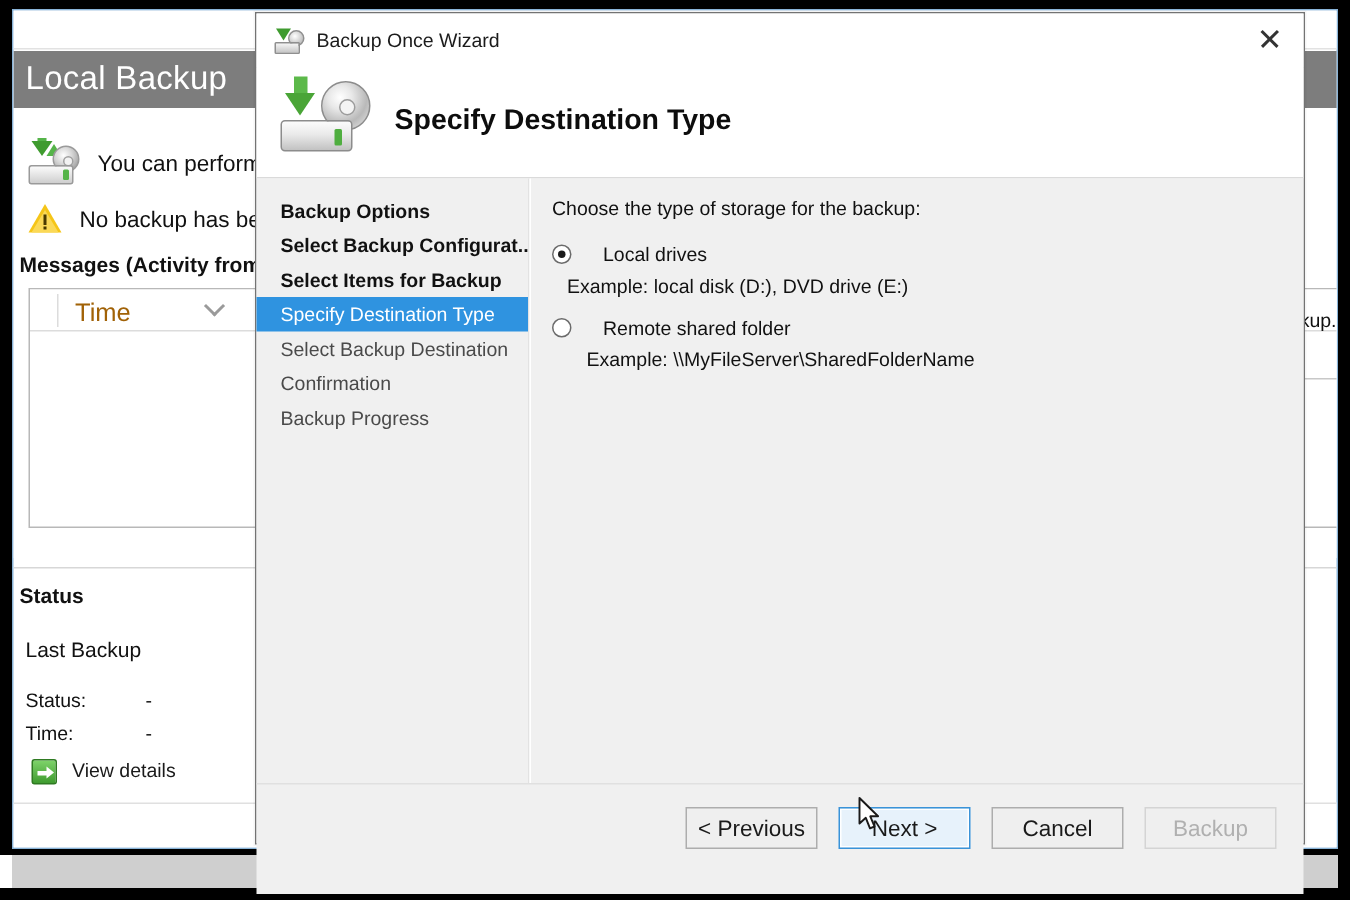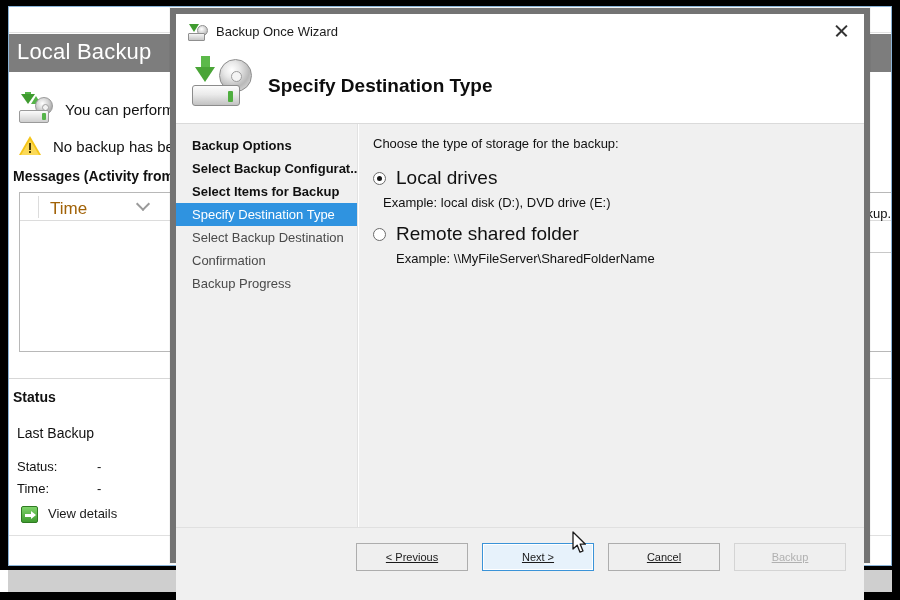--- a/index.html
+++ b/index.html
@@ -253,21 +253,21 @@
     width: 10px; height: 22px;
     background: #ffffff;
   }
 
   
   #wizard {
     position: absolute;
     left: 170px; top: 8px;
     width: 700px; height: 555px;
     background: #ffffff;
-    border: 6px solid #737373;
+    border: 1px solid #737373;
     box-shadow: 0 0 0 1px rgba(0,0,0,0.04);
   }
   #wiz-titlebar {
     position: relative;
     height: 36px;
     background: #ffffff;
   }
   #wiz-title-icon {
     position: absolute; left: 12px; top: 10px;
     width: 20px; height: 17px;
@@ -416,51 +416,50 @@
     flex: 0 0 auto;
   }
   .radio.checked::after {
     content: ""; position: absolute;
     left: 3px; top: 3px;
     width: 5px; height: 5px;
     border-radius: 50%;
     background: #1a1a1a;
   }
   .radio-label {
-    margin-left: 10px;
-    font-size: 19px; color: #111;
+    margin-left: 21px;
+    font-size: 13px; color: #111;
   }
   .radio-example {
     margin-left: 10px; margin-top: 6px;
     font-size: 13px; color: #111;
   }
   .radio-example.indent2 { margin-left: 23px; }
 
   #wiz-footer {
     position: relative;
     height: 74px;
     background: #f0f0f0;
     border-top: 1px solid #e0e0e0;
   }
   #wiz-footer-inner {
     position: absolute;
     right: 18px; top: 15px;
     display: flex; gap: 14px;
   }
   .wbtn {
-    width: 112px; height: 28px;
-    font-size: 11px;
+    width: 88px; height: 28px;
+    font-size: 15px;
     font-family: "Liberation Sans", sans-serif;
     background: #efefef;
     border: 1px solid #adadad;
     color: #1a1a1a;
     display: flex; align-items: center; justify-content: center;
     cursor: pointer;
     user-select: none;
-    text-decoration: underline;
   }
   .wbtn.focused {
     background: #e7f2fb;
     border: 1px solid #3a93d8;
     box-shadow: inset 0 0 0 1px #ffffff;
   }
   .wbtn.disabled {
     color: #b0b0b0;
     background: #efefef;
     border: 1px solid #d4d4d4;

